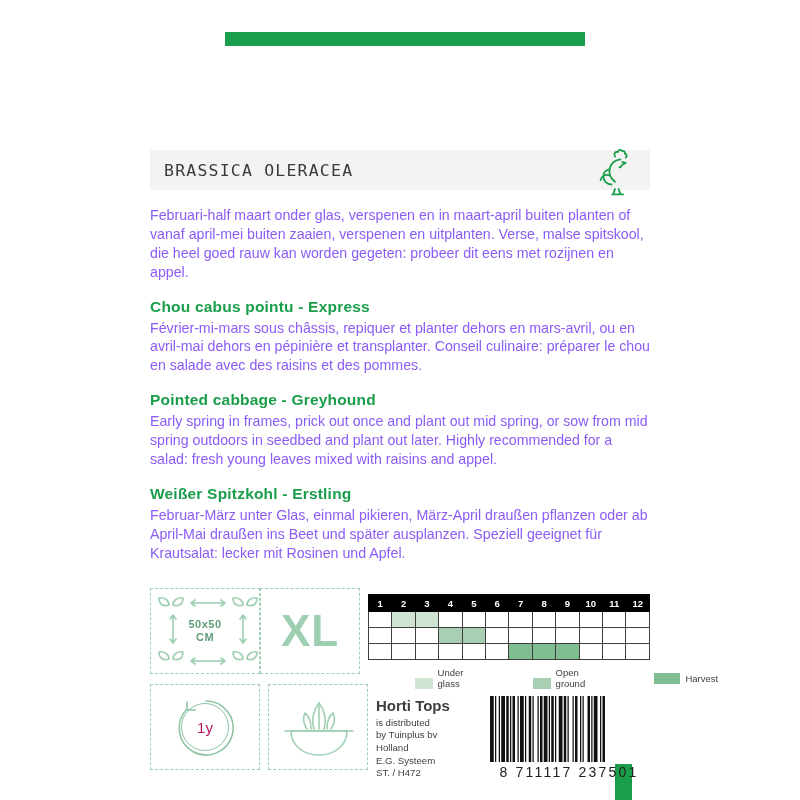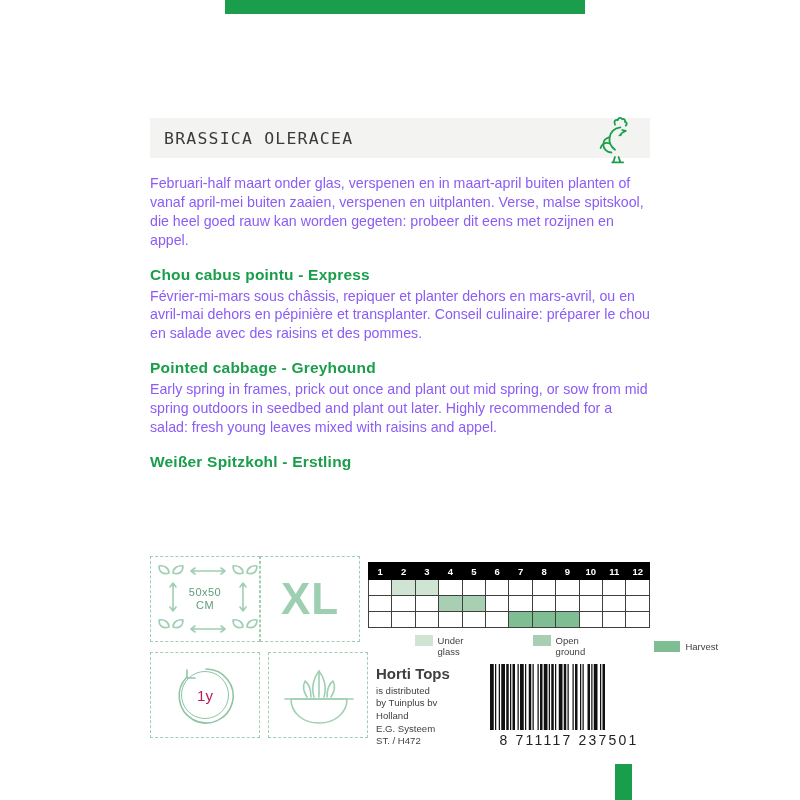--- a/index.html
+++ b/index.html
@@ -11,20 +11,21 @@
     width: 800px;
     height: 800px;
     font-family: "Liberation Sans", sans-serif;
     position: relative;
     overflow: hidden;
     color: #3f3f3f;
   }
   .page {
     position: absolute;
     inset: 0;
+    margin-top: 32px;
   }
   
   .top-bar {
     position: absolute;
     left: 225px;
     top: 0;
     width: 360px;
     height: 14px;
     background: #1a9e4b;
   }
@@ -106,20 +107,21 @@
   .spacing-label {
     position: absolute;
     left: 50%;
     top: 50%;
     transform: translate(-50%, -50%);
     text-align: center;
     color: #5e9e7a;
     font-size: 11px;
     line-height: 1.15;
     letter-spacing: .5px;
+    font-weight: bold;
   }
   .xl-text {
     position: absolute;
     left: 50%;
     top: 50%;
     transform: translate(-50%, -50%);
     font-size: 44px;
     font-weight: bold;
     color: #9fcfb2;
     letter-spacing: 1px;
@@ -172,21 +174,21 @@
 
   .legend {
     display: flex;
     align-items: center;
     margin-top: 7px;
     font-size: 9.5px;
     color: #3f3f3f;
   }
   .legend .item {
     display: flex;
-    align-items: flex-start;
+    align-items: flex-end;
     margin-right: 14px;
     padding-left: 47px;
   }
   .legend .sw {
     width: 26px;
     height: 11px;
     margin-right: 5px;
     border: 0;
     display: inline-block;
   }
@@ -262,20 +264,21 @@
       <p>Février-mi-mars sous châssis, repiquer et planter dehors en mars-avril, ou en avril-mai dehors en pépinière et transplanter.  Conseil culinaire: préparer le chou en salade avec des raisins et des pommes.</p>
     </div>
 
     <div class="block">
       <h2>Pointed cabbage - Greyhound</h2>
       <p>Early spring in frames, prick out once and plant out mid spring, or sow from mid spring outdoors in seedbed and plant out later. Highly recommended for a salad: fresh young leaves mixed with raisins and appel.</p>
     </div>
 
     <div class="block">
       <h2>Weißer Spitzkohl - Erstling</h2>
+      <p>Februar-März unter Glas, einmal pikieren, März-April draußen pflanzen oder ab April-Mai draußen ins Beet und später ausplanzen. Speziell geeignet für Krautsalat: lecker mit Rosinen und Apfel.</p>
     </div>
 
   </div>
 
   <div class="panels">
 
     <div class="dashed-box p-spacing">
       <svg viewBox="0 0 110 86" width="110" height="86">
         <g fill="none" stroke="#9fcfb2" stroke-width="1.6" stroke-linecap="round" stroke-linejoin="round">
           <path d="M22 16c0-5 5-8 10-7 0 6-4 9-10 7z"></path>

